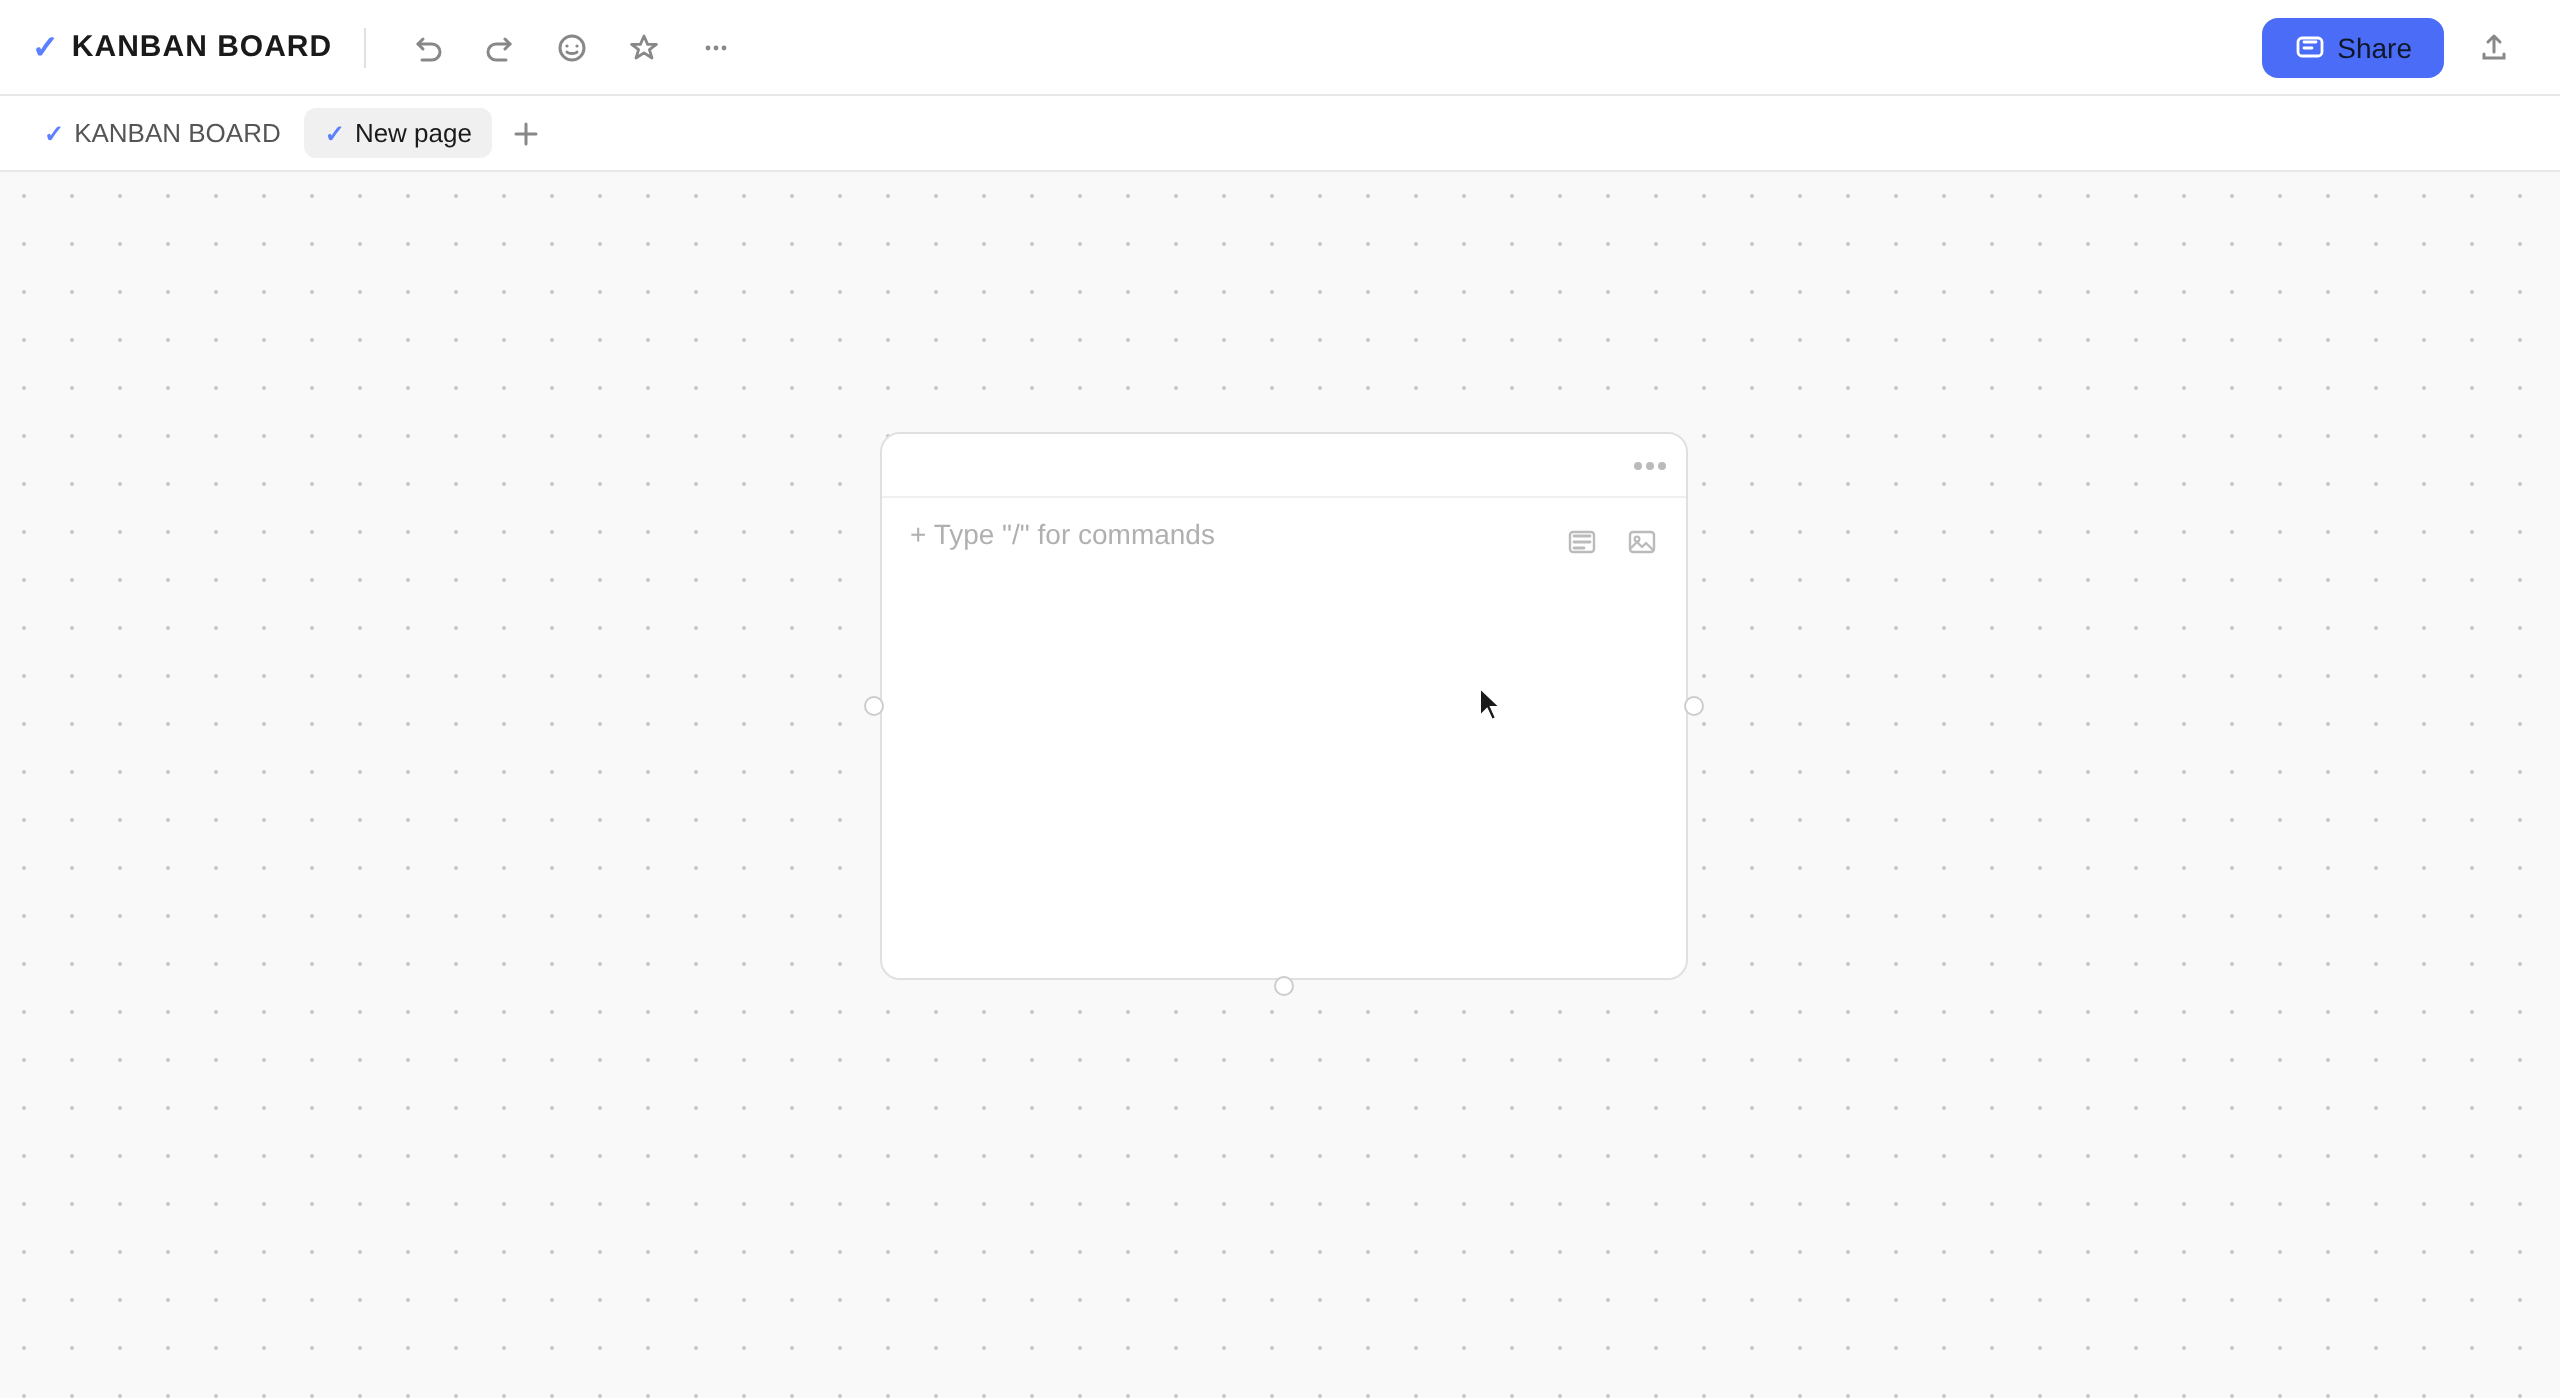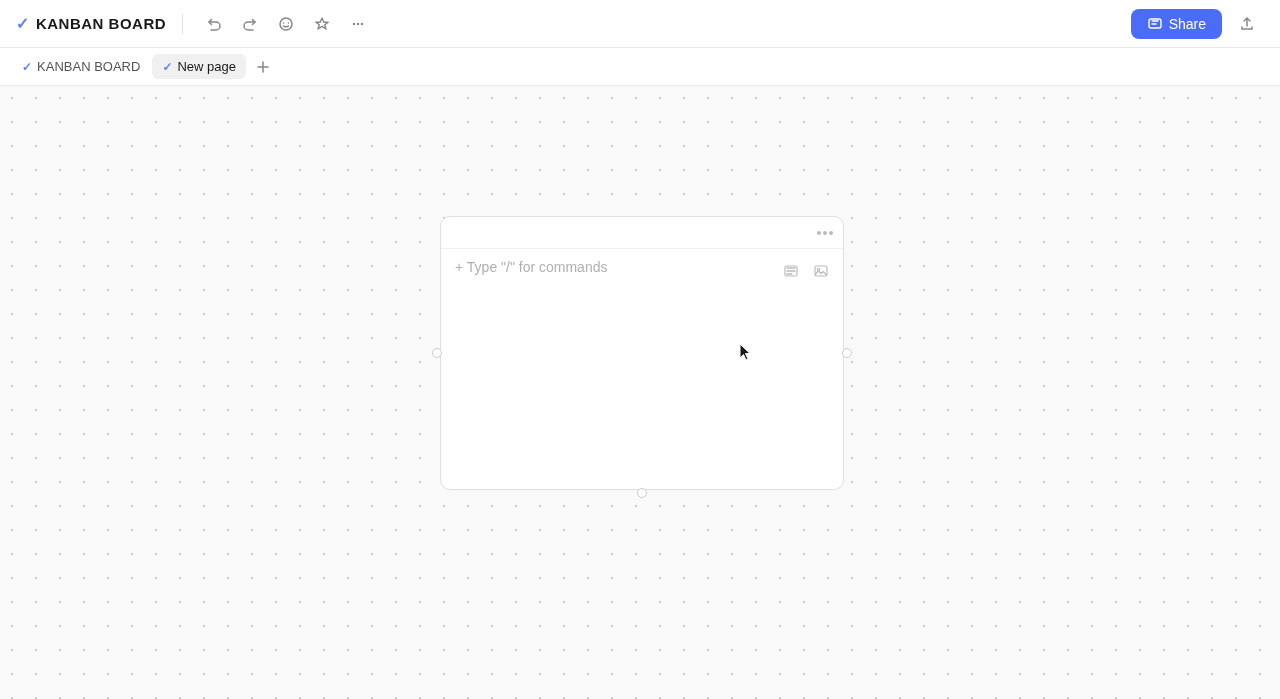--- a/index.html
+++ b/index.html
@@ -61,21 +61,21 @@
     .header-right {
       display: flex;
       align-items: center;
       gap: 8px;
     }
     .share-btn {
       display: flex;
       align-items: center;
       gap: 6px;
       background: #4a6cf7;
-      color: #ffffff;
+      color: #0f172a;
       border: none;
       border-radius: 8px;
       padding: 7px 16px;
       font-size: 14px;
       font-weight: 500;
       cursor: pointer;
     }
     .export-btn {
       width: 34px;
       height: 34px;

